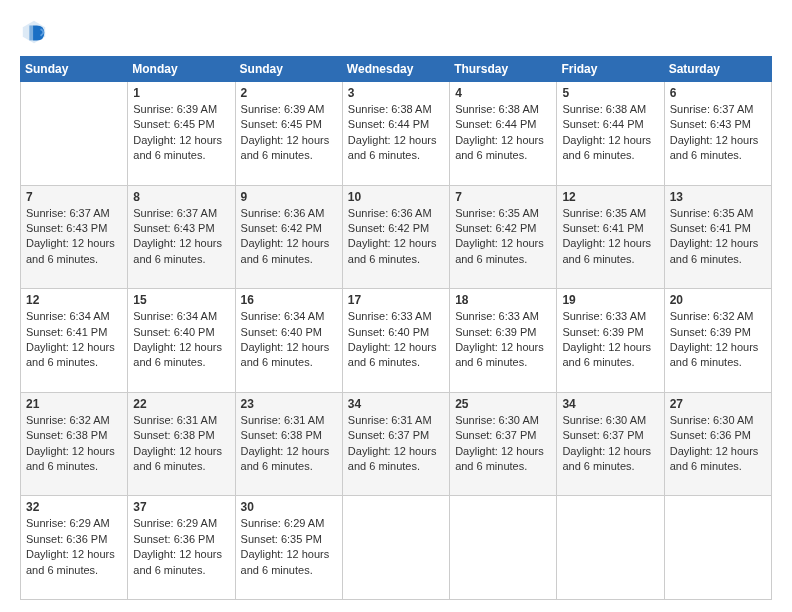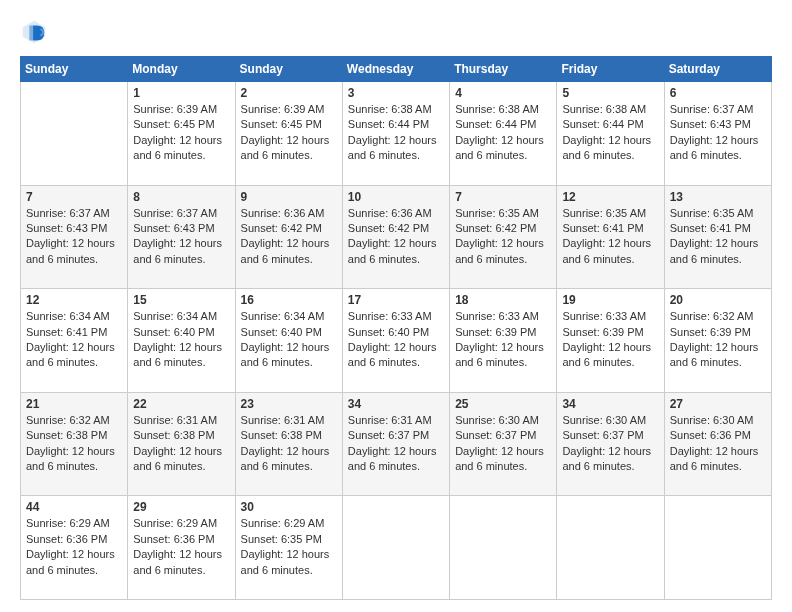--- a/index.html
+++ b/index.html
@@ -323,28 +323,28 @@
           <td>
             <span class="day-num">27</span>
             <div class="cell-info" style="white-space: pre-line;">Sunrise: 6:30 AM
 Sunset: 6:36 PM
 Daylight: 12 hours
 and 6 minutes.</div>
           </td>
         </tr>
         <tr>
           <td>
-            <span class="day-num">44</span>
+            <span class="day-num">32</span>
             <div class="cell-info" style="white-space: pre-line;">Sunrise: 6:29 AM
 Sunset: 6:36 PM
 Daylight: 12 hours
 and 6 minutes.</div>
           </td>
           <td>
-            <span class="day-num">29</span>
+            <span class="day-num">37</span>
             <div class="cell-info" style="white-space: pre-line;">Sunrise: 6:29 AM
 Sunset: 6:36 PM
 Daylight: 12 hours
 and 6 minutes.</div>
           </td>
           <td>
             <span class="day-num">30</span>
             <div class="cell-info" style="white-space: pre-line;">Sunrise: 6:29 AM
 Sunset: 6:35 PM
 Daylight: 12 hours

